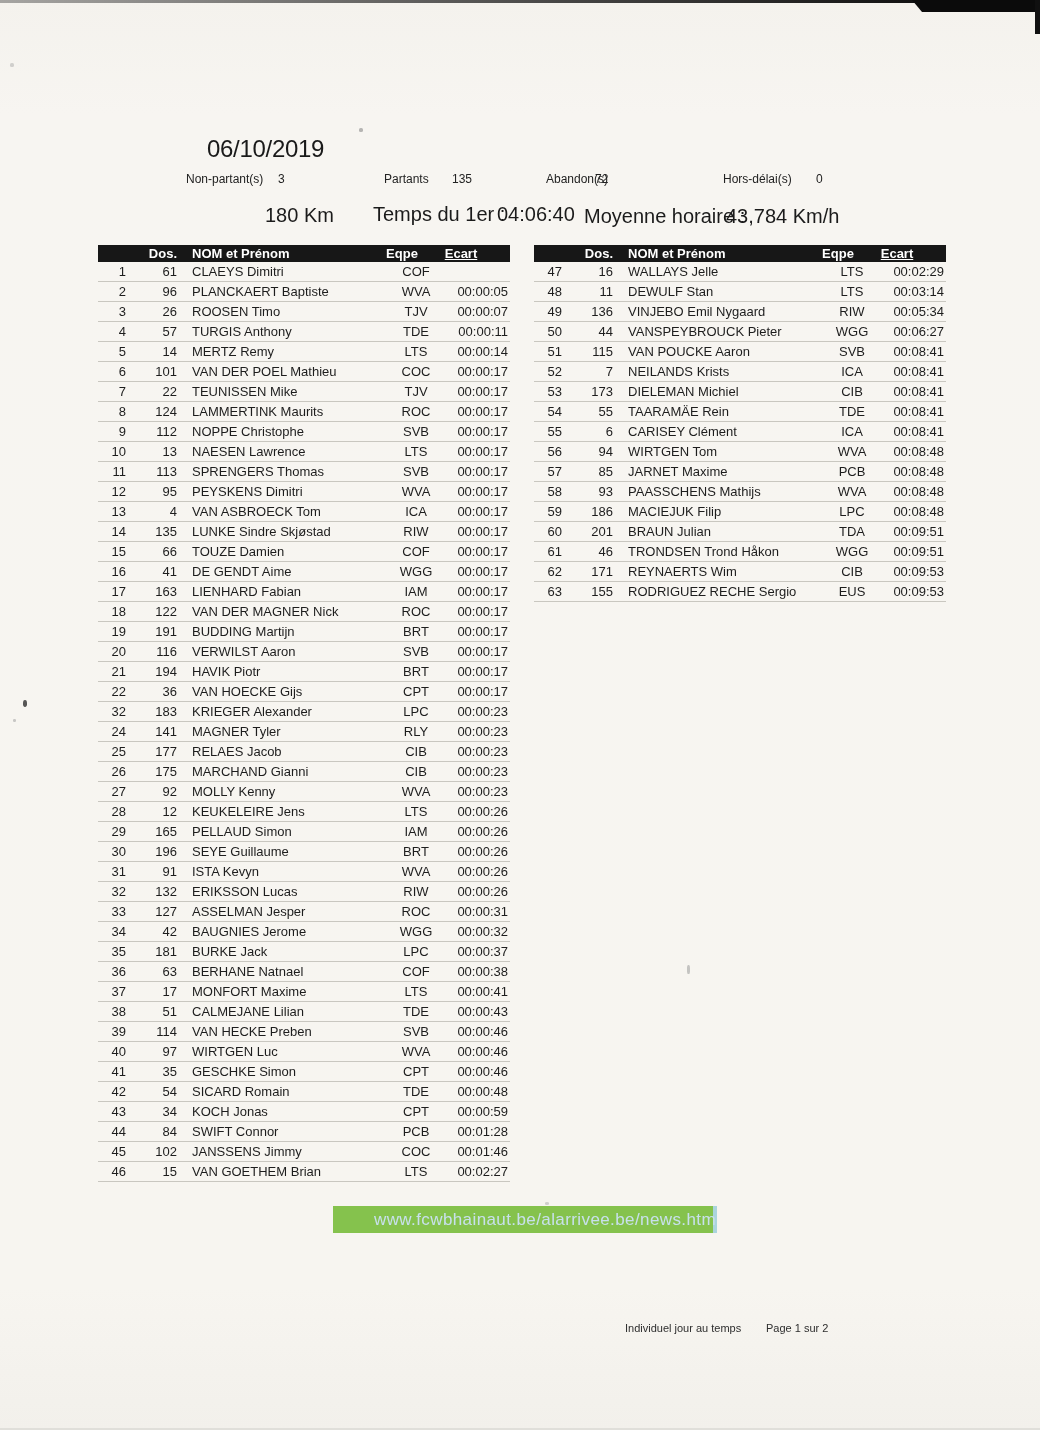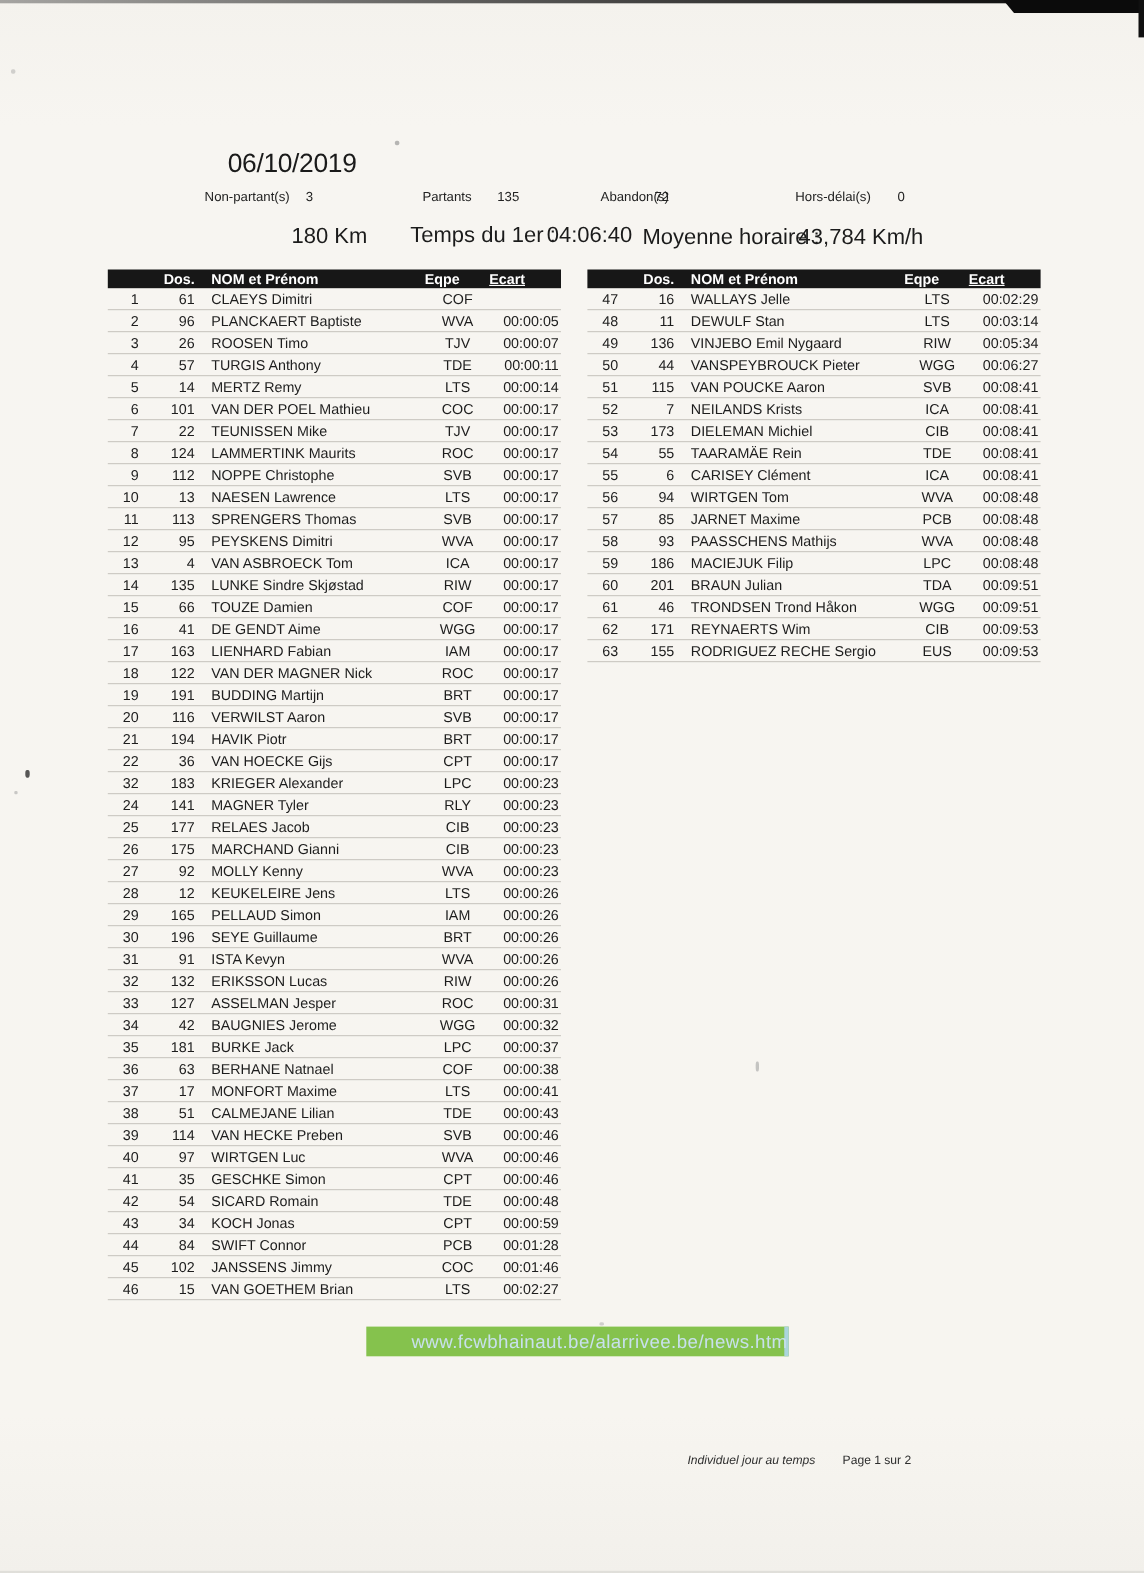--- a/index.html
+++ b/index.html
@@ -46,21 +46,21 @@
   .col-gap{width:66px;text-align:right;flex:0 0 auto;padding-right:2px;}
   .thead .col-gap{text-align:center;padding-right:16px;text-decoration:underline;}
 
   .url-bar{position:absolute;left:333px;top:1206px;width:380px;height:27px;
     background:var(--url-green,#85c24d);
     border-right:4px solid #abd5dd;
     display:flex;align-items:center;}
   .url-text{padding-left:13px;font-size:17px;letter-spacing:.4px;
     color:var(--url-blue,#c8e0ec);white-space:nowrap;margin-left:28px;}
 
-  .footer-left{position:absolute;left:625px;top:1322px;font-size:11px;color:#2e2e2e;font-style:italic;}
+  .footer-left{position:absolute;left:625px;top:1322px;font-size:11px;color:#2e2e2e;}
   .footer-right{position:absolute;left:766px;top:1322px;font-size:11px;color:#2e2e2e;}
 </style>
 </head>
 <body>
 
 <div class="page">
 
   <div class="edge-top"></div>
   <div class="edge-top-right"></div>
   <div class="edge-right-top"></div>

